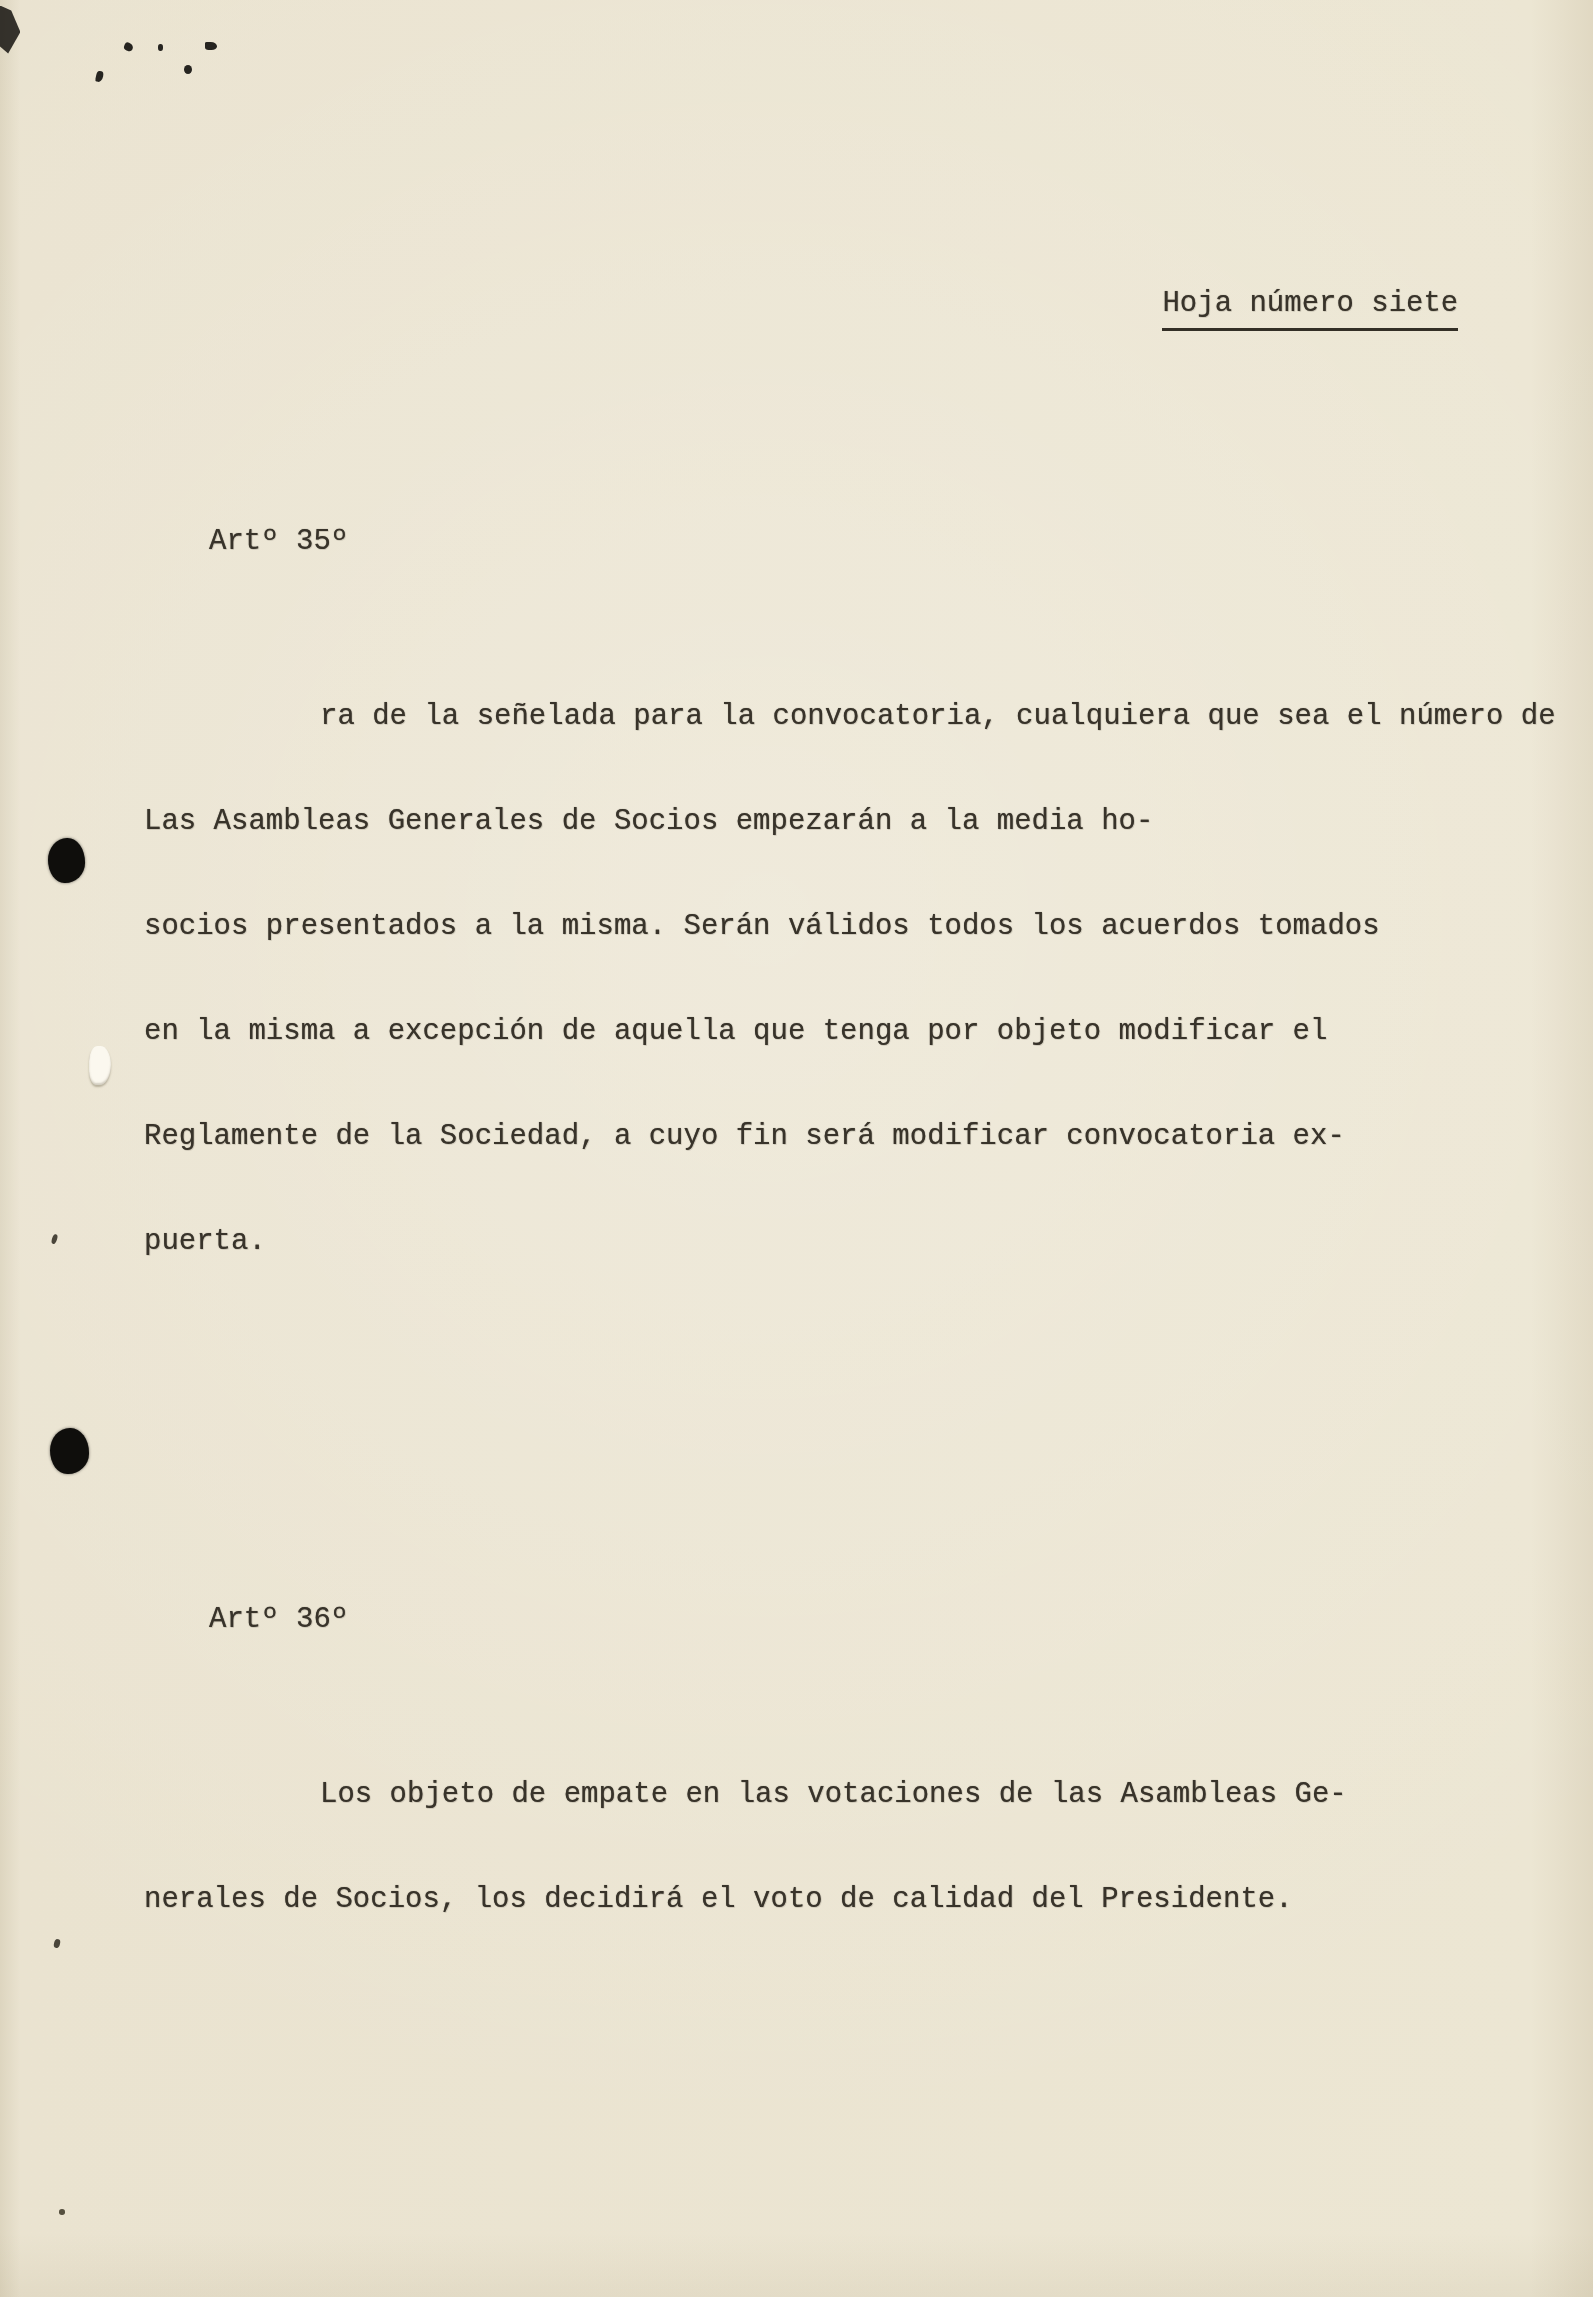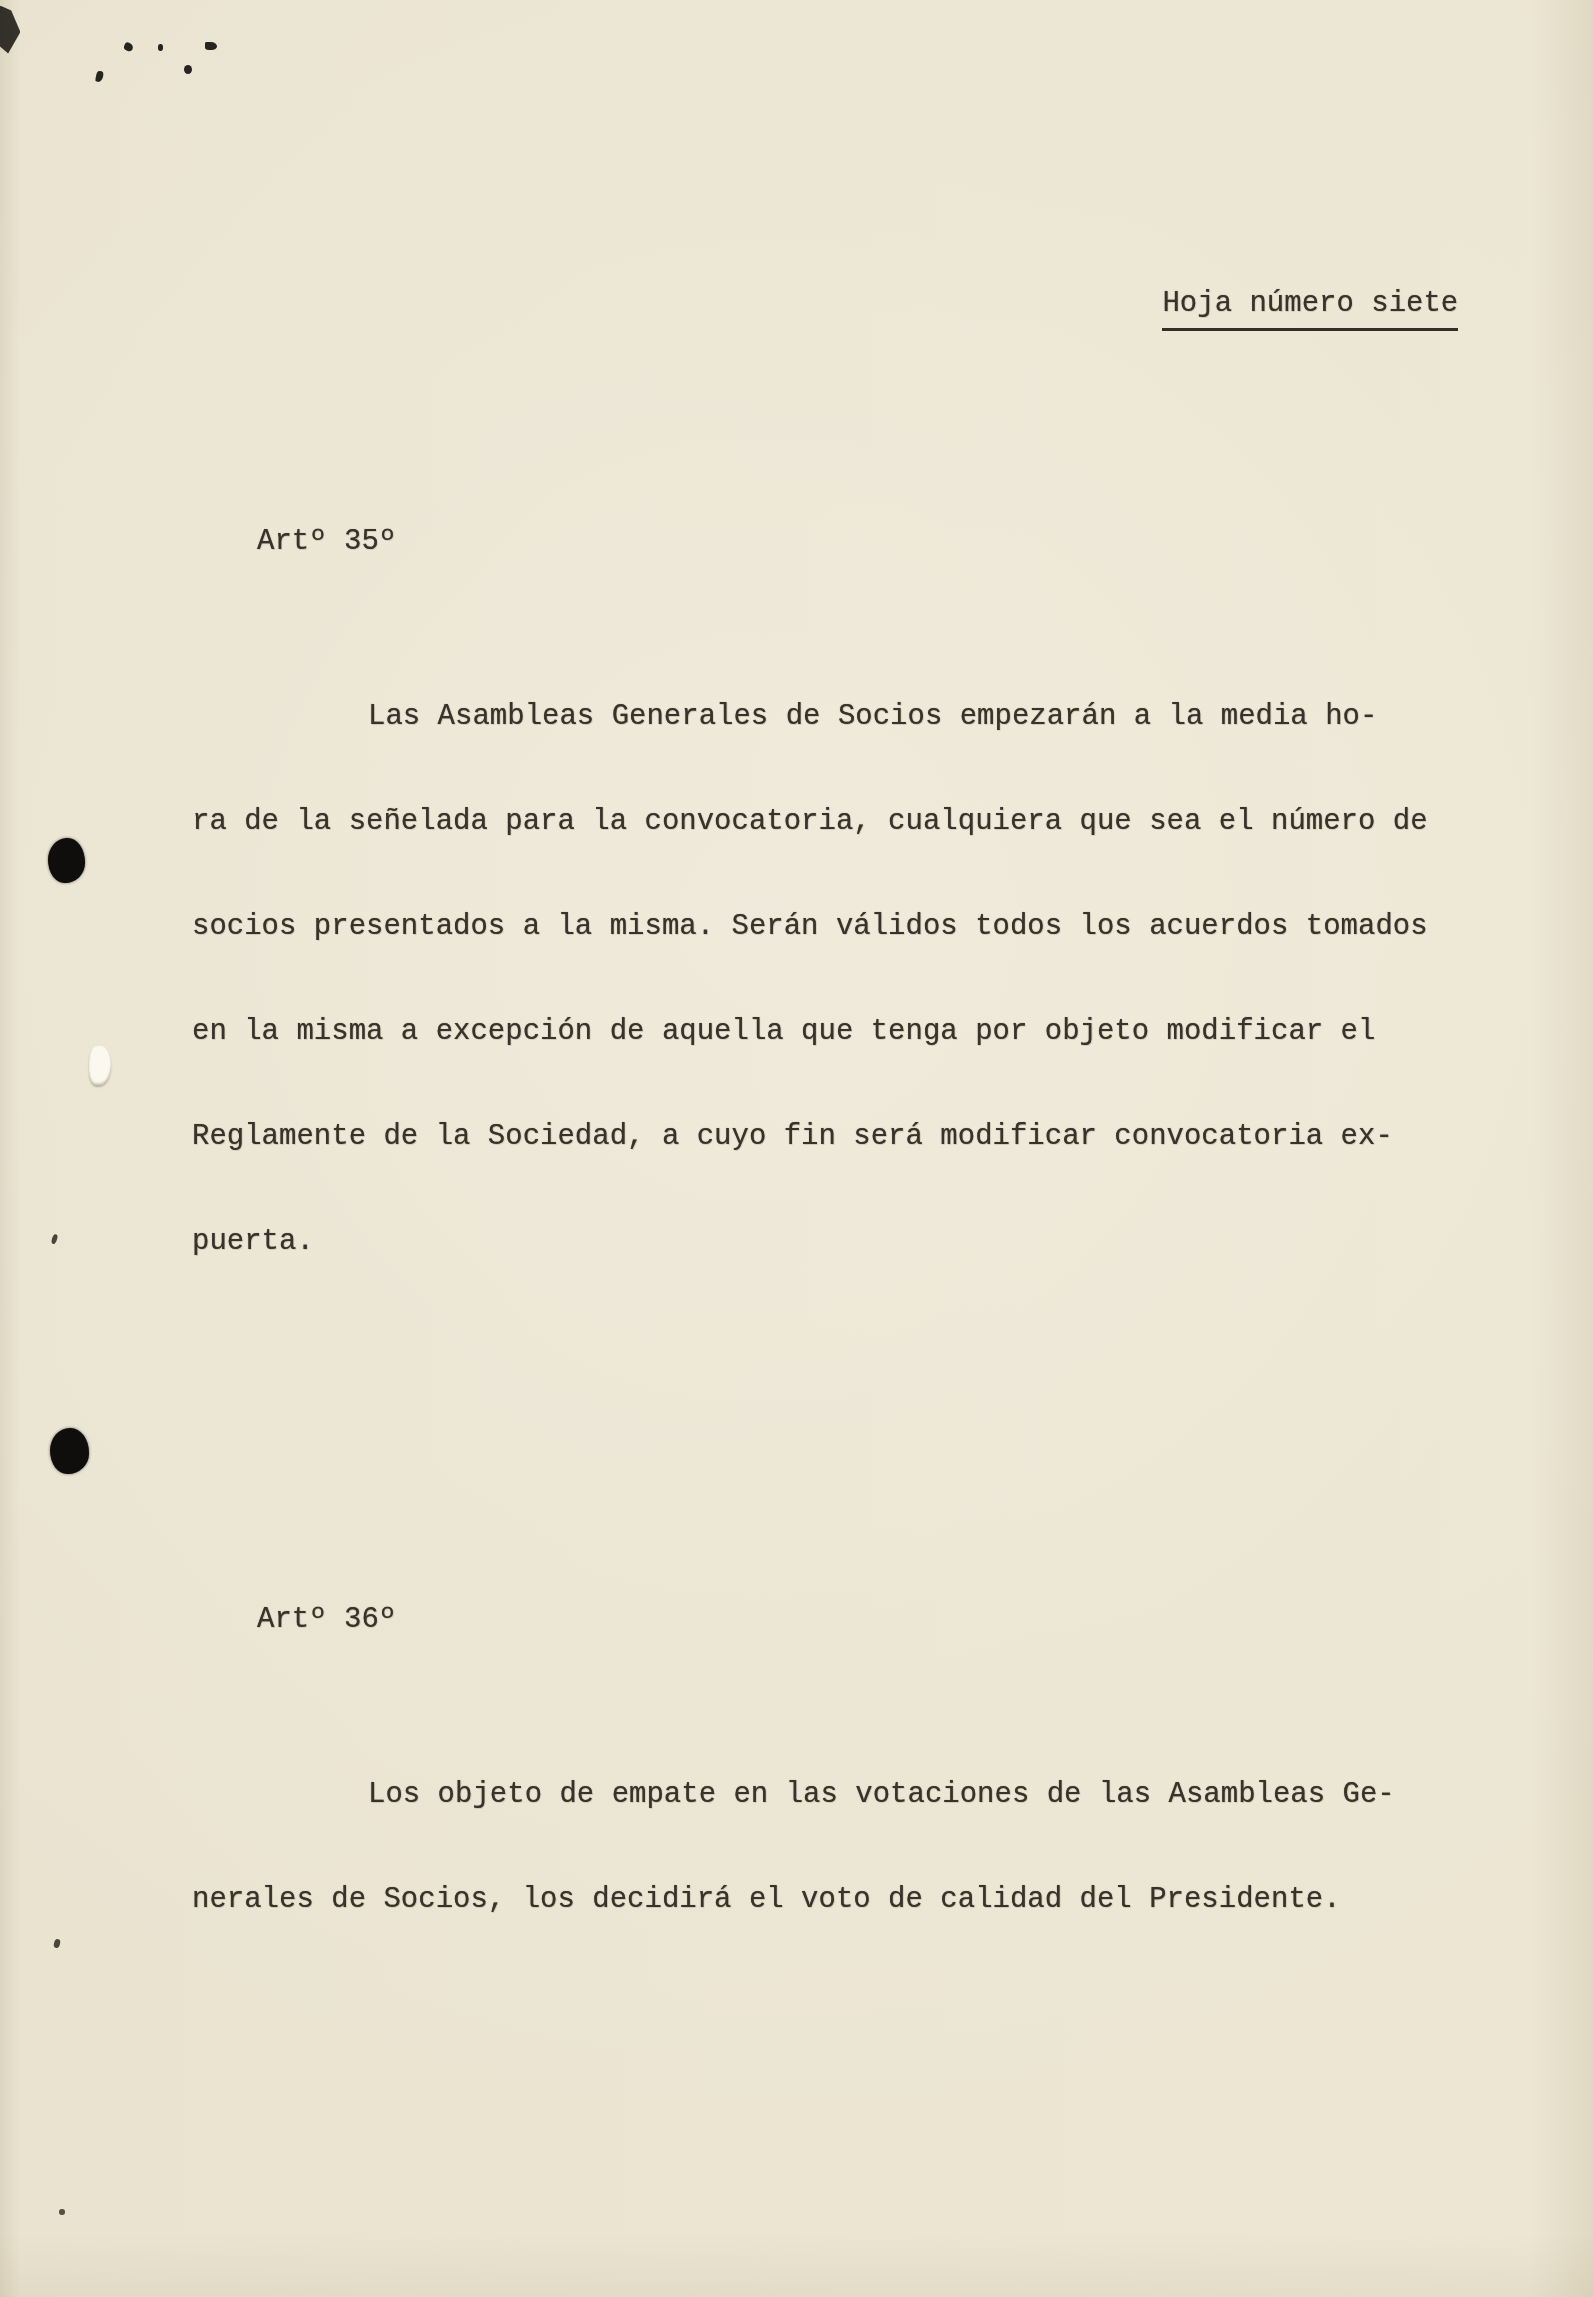--- a/index.html
+++ b/index.html
@@ -35,21 +35,21 @@
   .page-label {
     display: inline-block;
     margin-left: 914px;
     padding-bottom: 7px;
     border-bottom: 3.7px solid #332f26;
   }
   .para { margin: 0; }
   .line { height: 35px; }
   .indent .line:first-child { padding-left: 176px; }
   .intro { margin-top: 41px; }
-  .article { margin-top: 28px; margin-left: 48px; }
+  .article { margin-top: 28px; }
   .art-heading { padding-left: 65px; height: 35px; }
   
   .punch-hole {
     position: absolute;
     background: #0f0e0c;
     border-radius: 52% 48% 55% 45% / 50% 55% 45% 52%;
     box-shadow: 0 0 2.8px rgba(15,14,12,0.6);
   }
   .hole-1 { left: 48px; top: 838px;  width: 37px; height: 45px; }
   .hole-2 { left: 50px; top: 1428px; width: 39px; height: 46px; }
@@ -96,22 +96,22 @@
   <div class="content">
 
     <div class="header-line">
       <span class="page-label">Hoja número siete</span>
     </div>
 
 
     <div class="article">
       <div class="art-heading">Artº 35º</div>
       <div class="para indent">
+        <div class="line">ra de la señelada para la convocatoria, cualquiera que sea el número de</div>
         <div class="line">Las Asambleas Generales de Socios empezarán a la media ho-</div>
-        <div class="line">ra de la señelada para la convocatoria, cualquiera que sea el número de</div>
         <div class="line">socios presentados a la misma. Serán válidos todos los acuerdos tomados</div>
         <div class="line">en la misma a excepción de aquella que tenga por objeto modificar el</div>
         <div class="line">Reglamente de la Sociedad, a cuyo fin será modificar convocatoria ex-</div>
         <div class="line">puerta.</div>
       </div>
     </div>
 
     <div class="article">
       <div class="art-heading">Artº 36º</div>
       <div class="para indent">

